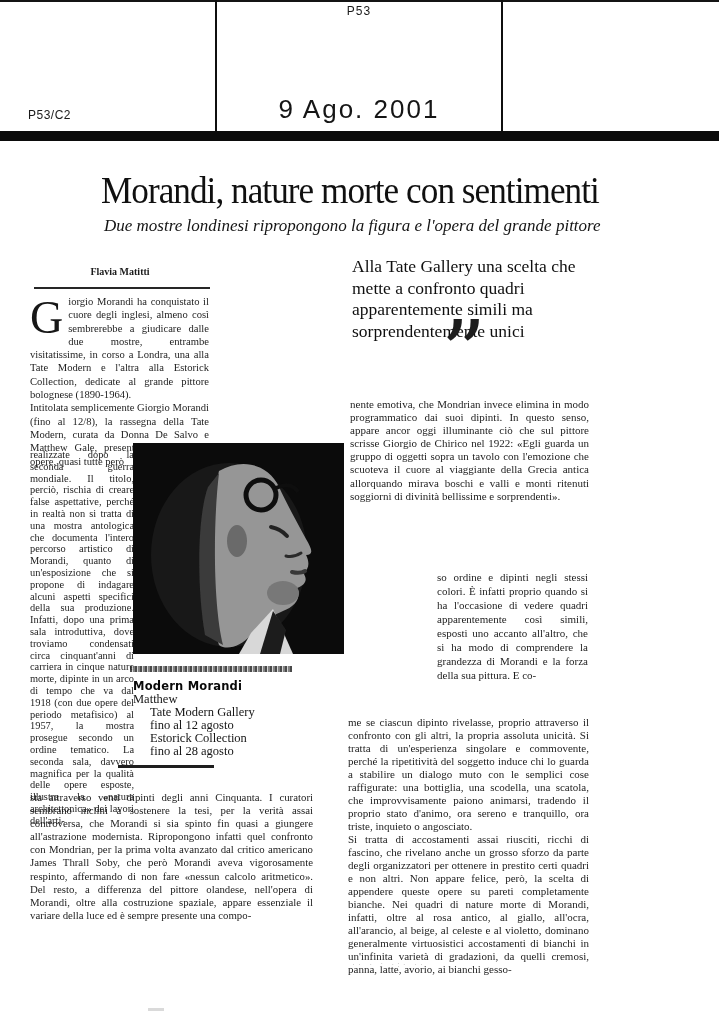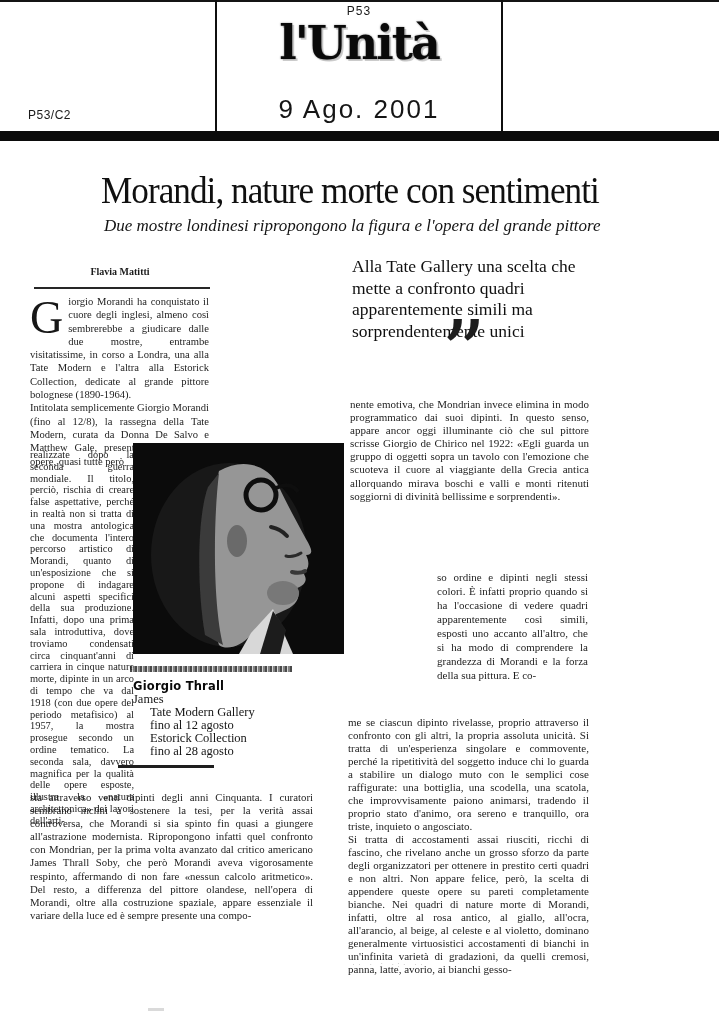--- a/index.html
+++ b/index.html
@@ -71,21 +71,20 @@
 </style>
 </head>
 <body>
 
 <div id="page">
 
   <div id="top-edge"></div>
   <div id="vline-left" class="vline"></div>
   <div id="vline-right" class="vline"></div>
   <div id="p53-top">P53</div>
-  <div id="masthead">l'Unità</div>
   <div id="date">9 Ago. 2001</div>
   <div id="p53c2">P53/C2</div>
   <div id="black-bar"></div>
 
   <div id="title">Morandi, nature morte con sentimenti</div>
   <div id="subtitle">Due mostre londinesi ripropongono la figura e l'opera del grande pittore</div>
 
   <div id="byline">Flavia Matitti</div>
   <div id="byline-rule"></div>
 
@@ -118,22 +117,22 @@
       <defs>
           <filter id="soft">
             <feGaussianBlur stdDeviation="0.6"></feGaussianBlur>
           </filter>
         </defs>
     </svg>
   </div>
   <div id="photo-strip"></div>
 
   <div id="caption">
-    <span id="caption-title">Giorgio Thrall</span>
-    <span id="caption-city">James</span>
+    <span id="caption-title">Modern Morandi</span>
+    <span id="caption-city">Matthew</span>
     <span class="caption-line">Tate Modern Gallery</span>
     <span class="caption-line">fino al 12 agosto</span>
     <span class="caption-line">Estorick Collection</span>
     <span class="caption-line">fino al 28 agosto</span>
   </div>
   <div id="caption-rule"></div>
 
   <div id="pull-quote">Alla Tate Gallery una scelta che mette a confronto quadri apparentemente simili ma sorprendentemente unici</div>
   <div id="quote-glyph">”</div>
   <div id="rcol-a" class="body-text">

